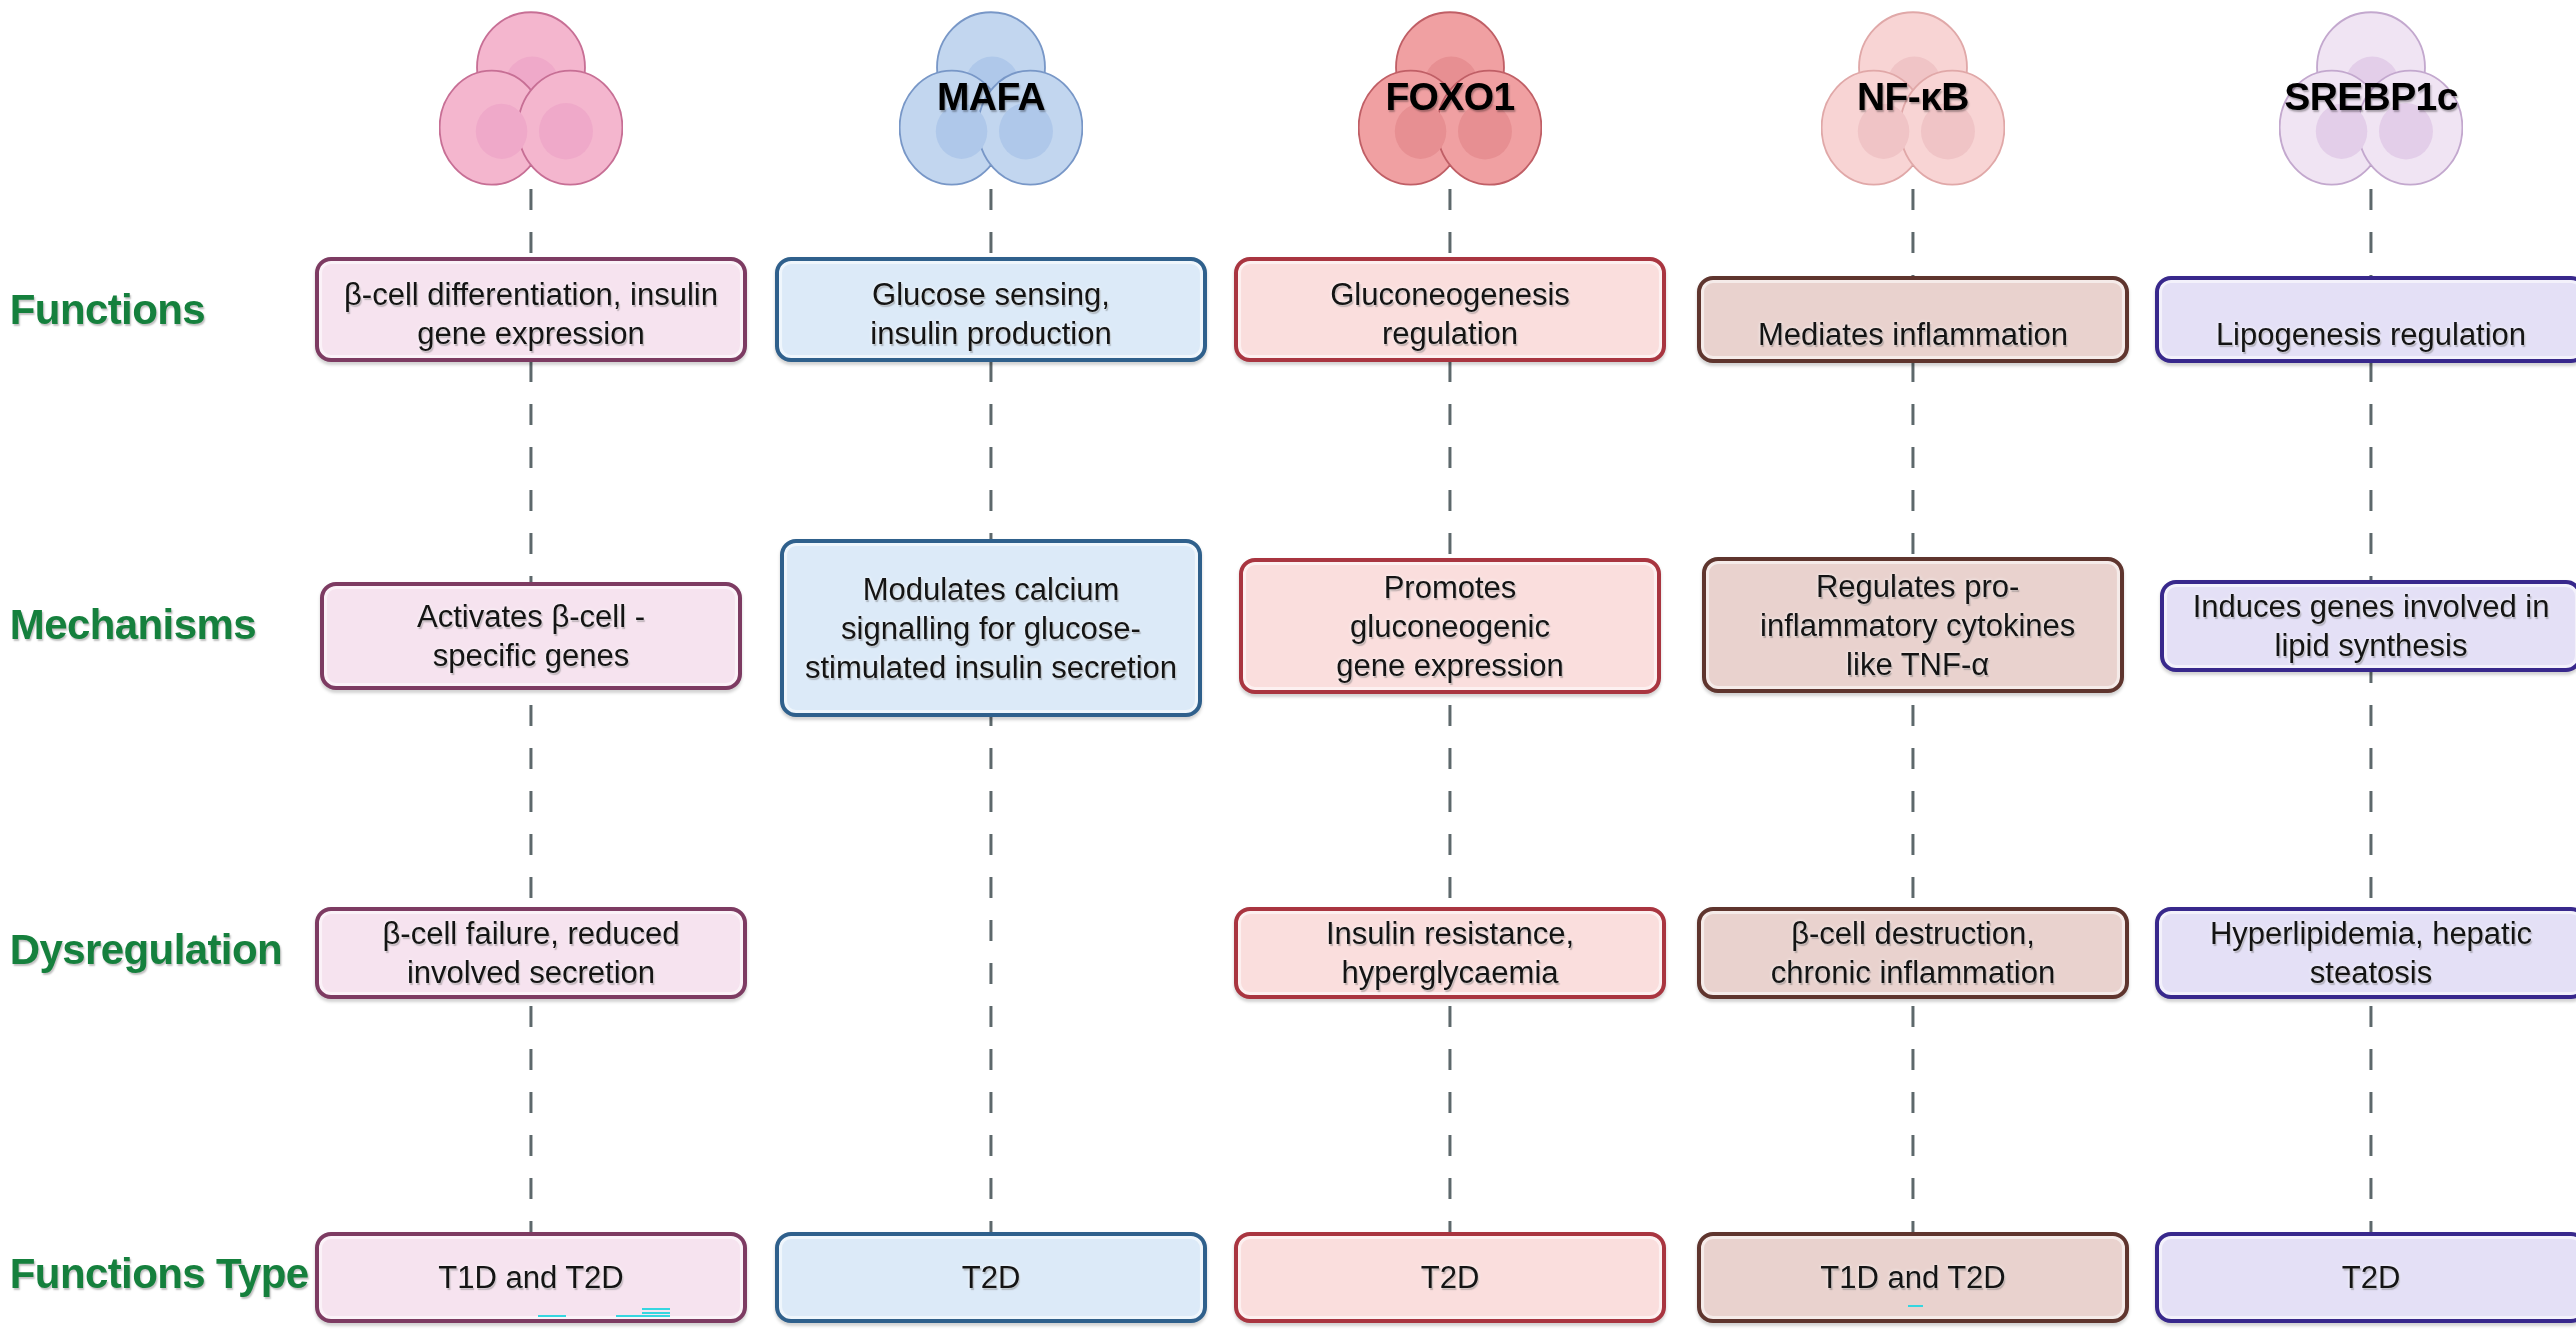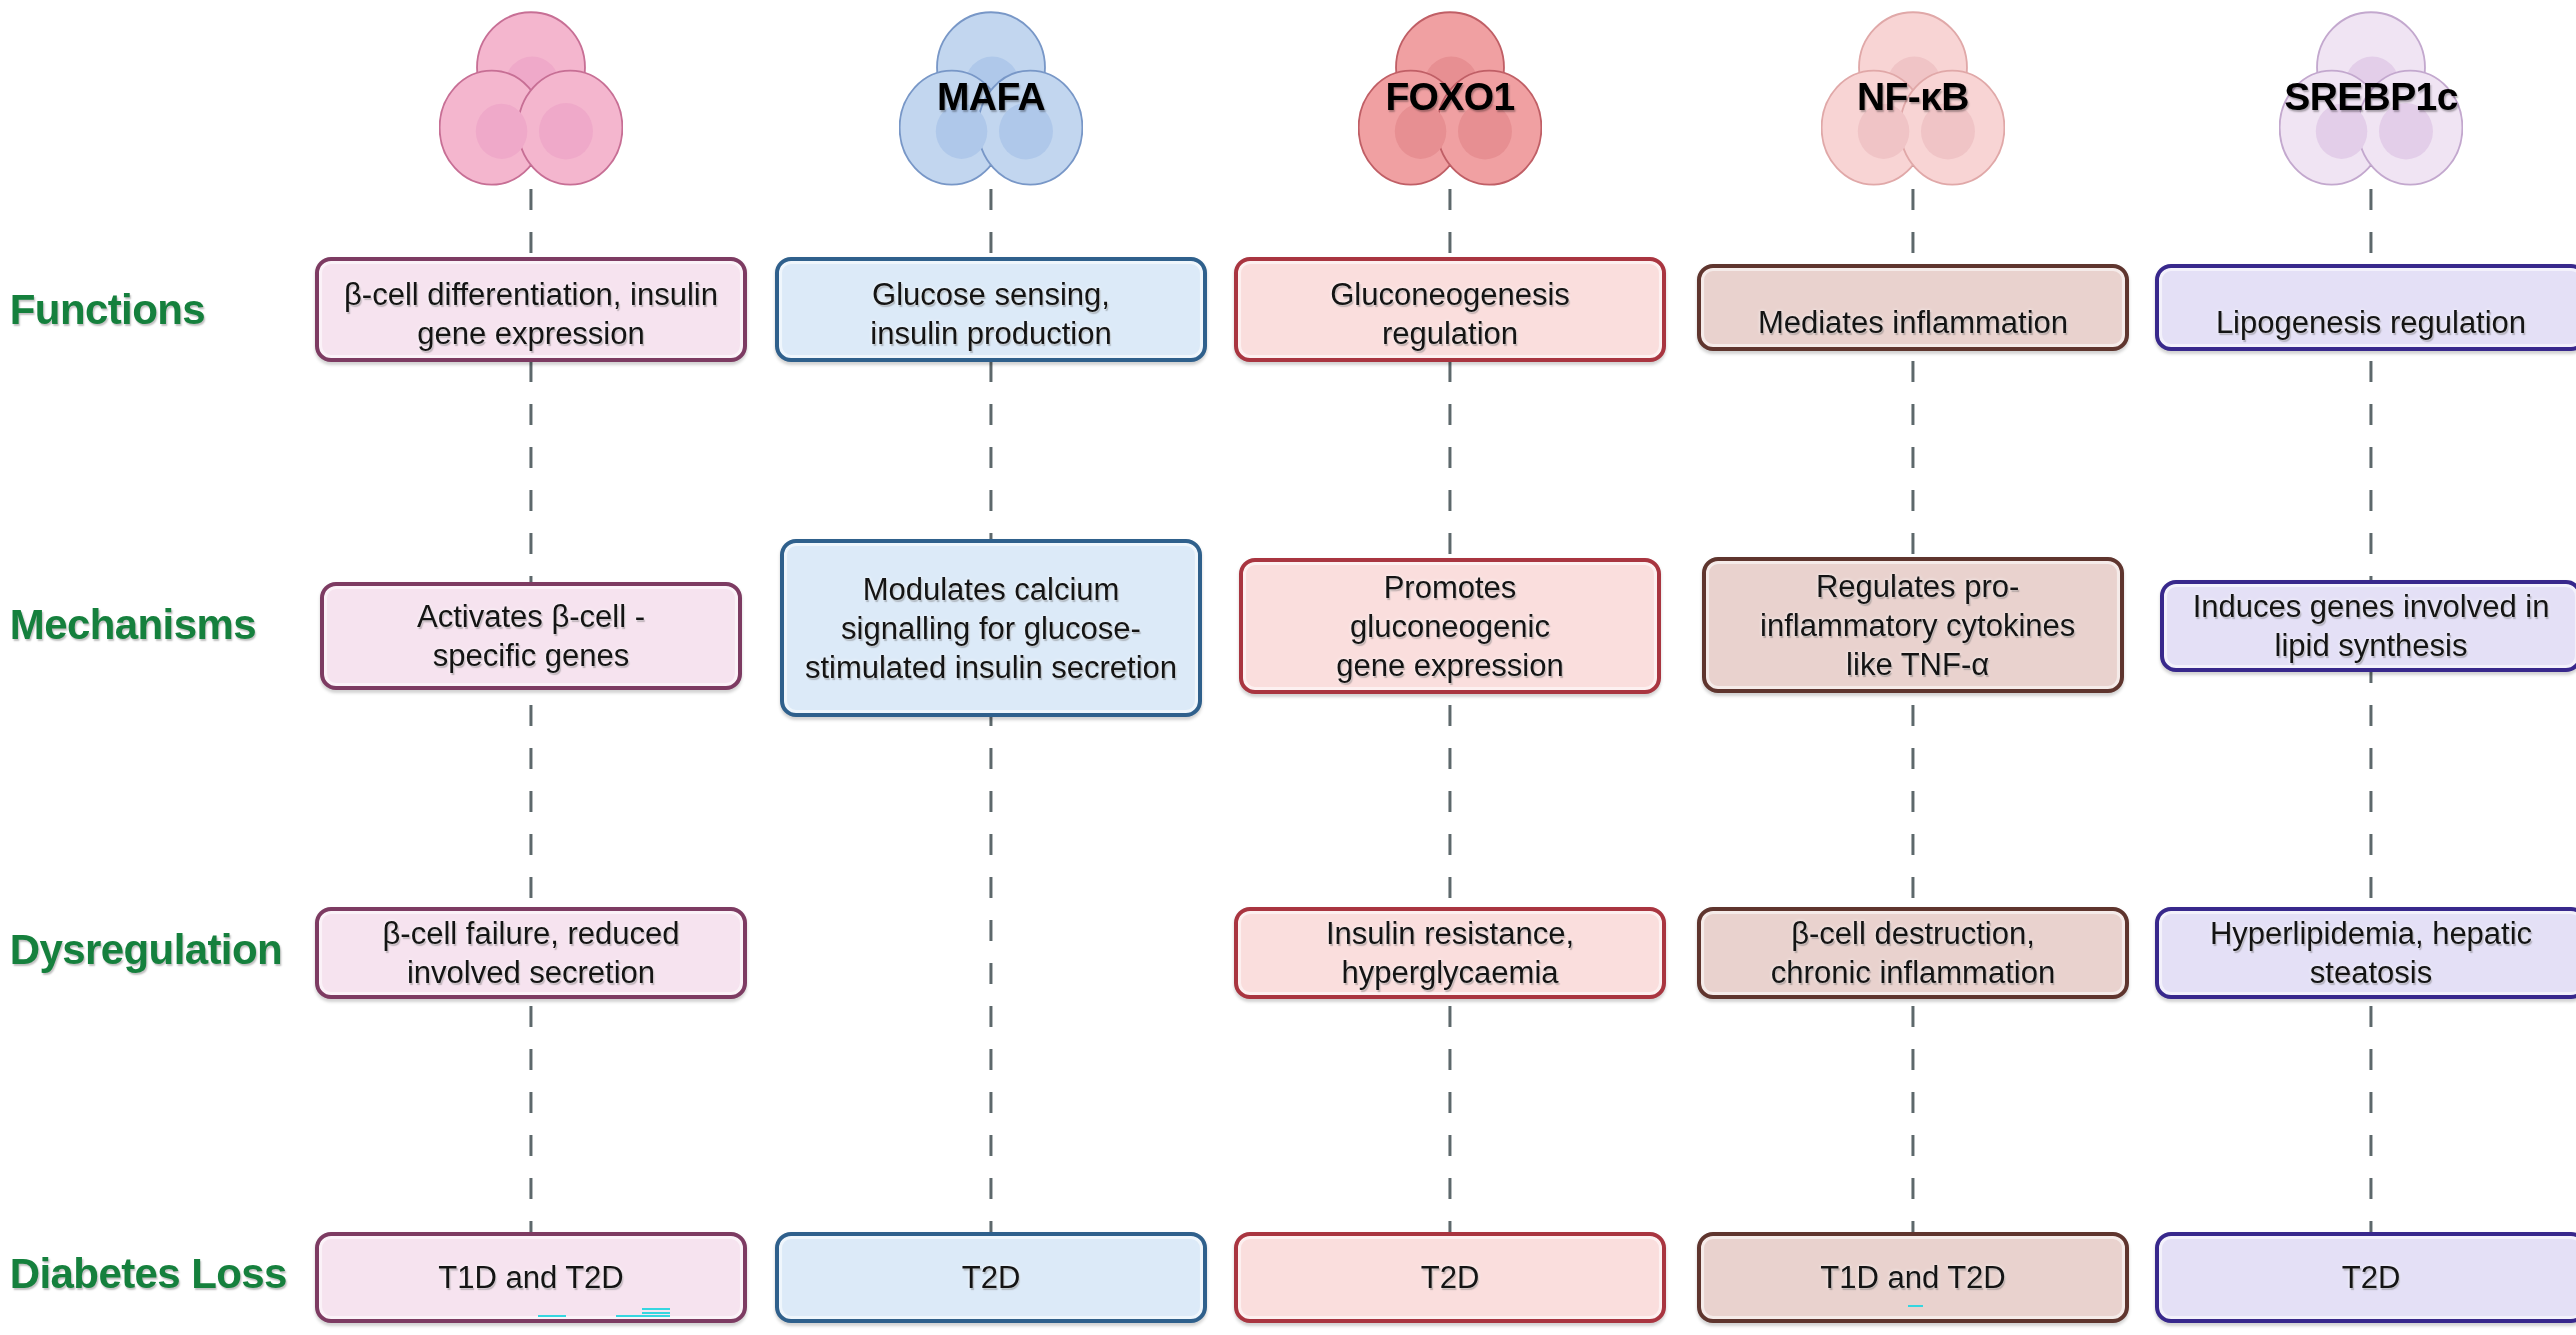--- a/index.html
+++ b/index.html
@@ -52,21 +52,21 @@
   }
   .cell span{
     display:block;
     text-shadow:0 0 3.7px rgba(255,255,255,0.95), 1.2px 1.8px 1.2px rgba(0,0,0,0.28);
   }
   .mw420{max-width:257px;}
   .mw480{max-width:294px;}
   .mw520{max-width:318px;}
 
   .r-f{top:257px;height:105px;align-items:flex-end;}
-  .r-f.one{top:264px;height:87px;}
+  .r-f.one{top:276px;height:87px;}
 
   .r-m{width:422px;}
   .m-1{top:582px;height:108px;}
   .m-2{top:539px;height:178px;}
   .m-3{top:558px;height:136px;}
   .m-4{top:557px;height:136px;padding-left:24px;}
   .m-5{top:580px;height:92px;}
 
   .r-d{top:907px;height:92px;}
   .r-t{top:1232px;height:91px;}
@@ -80,21 +80,21 @@
   .art-d{left:207px;top:69px;width:14.7px;height:2.4px;}
 </style>
 </head>
 <body>
 
 <div class="canvas">
 
   <div class="rowlabel rl-functions">Functions</div>
   <div class="rowlabel rl-mechanisms">Mechanisms</div>
   <div class="rowlabel rl-dysregulation">Dysregulation</div>
-  <div class="rowlabel rl-diabetes">Diabetes Loss</div>
+  <div class="rowlabel rl-diabetes">Functions Type</div>
 
   <section class="col col-1" style="--bb: #7d3b62; --bf: #f6e3ef; --blf: #f4b6ce; --bs: #c76f95; --bn: #efa9c9;">
     <div class="dash"></div>
     <div class="blob">
       <svg viewBox="0 0 300 290" aria-hidden="true">
         <g stroke="var(--bs)" stroke-width="3">
           <ellipse cx="150" cy="92" rx="88" ry="90" fill="var(--blf)"></ellipse>
           <ellipse cx="152" cy="122" rx="45" ry="48" fill="var(--bn)" stroke="none"></ellipse>
           <ellipse cx="86" cy="190" rx="85" ry="93" fill="var(--blf)"></ellipse>
           <ellipse cx="214" cy="190" rx="85" ry="93" fill="var(--blf)"></ellipse>

